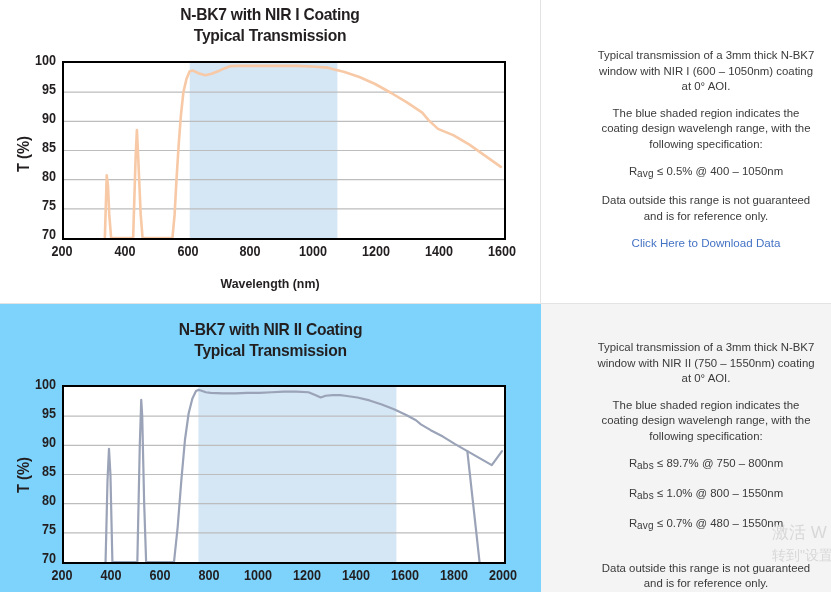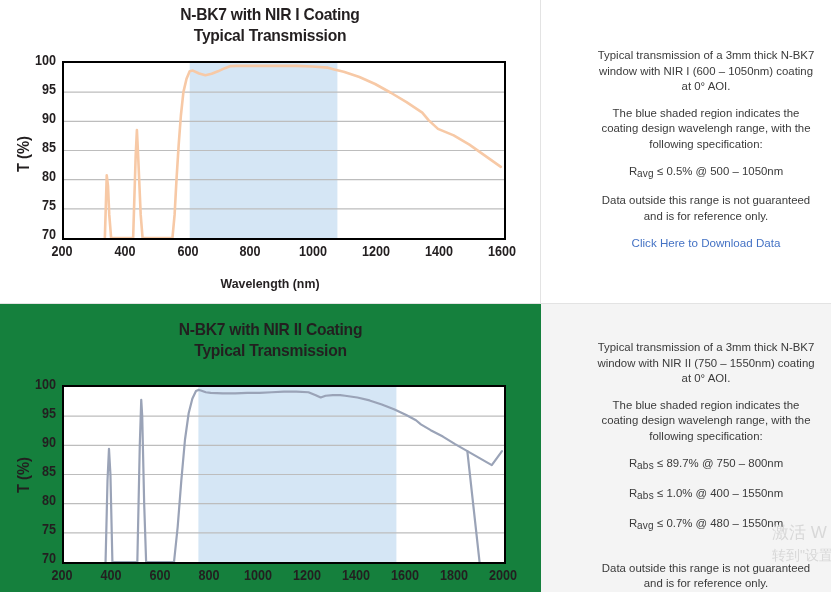--- a/index.html
+++ b/index.html
@@ -12,21 +12,21 @@
   }
   .grid{
     display:grid;
     grid-template-columns:541px 290px;
     grid-template-rows:304px 288px;
     width:831px;height:592px;
   }
   .cell{position:relative;overflow:hidden;box-sizing:border-box;}
   .cell-chart1{background:#ffffff;border-bottom:1px solid #e3e3e3;border-right:1px solid #e3e3e3;}
   .cell-info1{background:#ffffff;border-bottom:1px solid #e3e3e3;}
-  .cell-chart2{background:#15803d;padding-left:8px;}
+  .cell-chart2{background:#7dd3fc;padding-left:8px;}
   .cell-info2{background:#f4f4f4;}
 
   
   .chart-wrap{position:absolute;inset:0;}
   .chart-title{
     position:absolute;left:0;right:0;
     text-align:center;
     font-family:"Liberation Sans", sans-serif;
     font-weight:bold;
     font-size:17px;
@@ -158,21 +158,21 @@
       <div class="xtick" style="left:474px;top:243px;width:56px;">1600</div>
 
       <div class="xlabel" style="top:276px;">Wavelength (nm)</div>
     </div>
   </div>
 
   <div class="cell cell-info1">
     <div class="info" style="top:48px;">
       <p>Typical transmission of a 3mm thick N-BK7 window with NIR I (600 – 1050nm) coating at 0° AOI.</p>
       <p>The blue shaded region indicates the coating design wavelengh range, with the following specification:</p>
-      <p class="spec"><span>R</span><sub>avg</sub> <span>≤ 0.5% @ 500 – 1050nm</span></p>
+      <p class="spec"><span>R</span><sub>avg</sub> <span>≤ 0.5% @ 400 – 1050nm</span></p>
       <p style="margin-top:11px;">Data outside this range is not guaranteed and is for reference only.</p>
       <p><a class="dl-link" href="#">Click Here to Download Data</a></p>
     </div>
   </div>
 
   <div class="cell cell-chart2">
     <div class="chart-wrap">
       <div class="chart-title" style="top:15px;">
         <span>N-BK7 with NIR II Coating</span>
         <span class="l2">Typical Transmission</span>
@@ -214,21 +214,21 @@
       <div class="xtick" style="left:426px;top:263px;width:56px;">1800</div>
       <div class="xtick" style="left:475px;top:263px;width:56px;">2000</div>
     </div>
   </div>
 
   <div class="cell cell-info2">
     <div class="info" style="top:36px;">
       <p>Typical transmission of a 3mm thick N-BK7 window with NIR II (750 – 1550nm) coating at 0° AOI.</p>
       <p>The blue shaded region indicates the coating design wavelengh range, with the following specification:</p>
       <p class="spec"><span>R</span><sub>abs</sub> <span>≤ 89.7% @ 750 – 800nm</span></p>
-      <p class="spec"><span>R</span><sub>abs</sub> <span>≤ 1.0% @ 400 – 1550nm</span></p>
+      <p class="spec"><span>R</span><sub>abs</sub> <span>≤ 1.0% @ 800 – 1550nm</span></p>
       <p class="spec"><span>R</span><sub>avg</sub> <span>≤ 0.7% @ 480 – 1550nm</span></p>
       <p style="margin-top:26px;">Data outside this range is not guaranteed and is for reference only.</p>
       <p><a class="dl-link" href="#">Click Here to Download Data</a></p>
     </div>
 
     <div class="watermark">
       <div>激活 W</div>
       <div class="w2">转到"设置</div>
     </div>
   </div>

